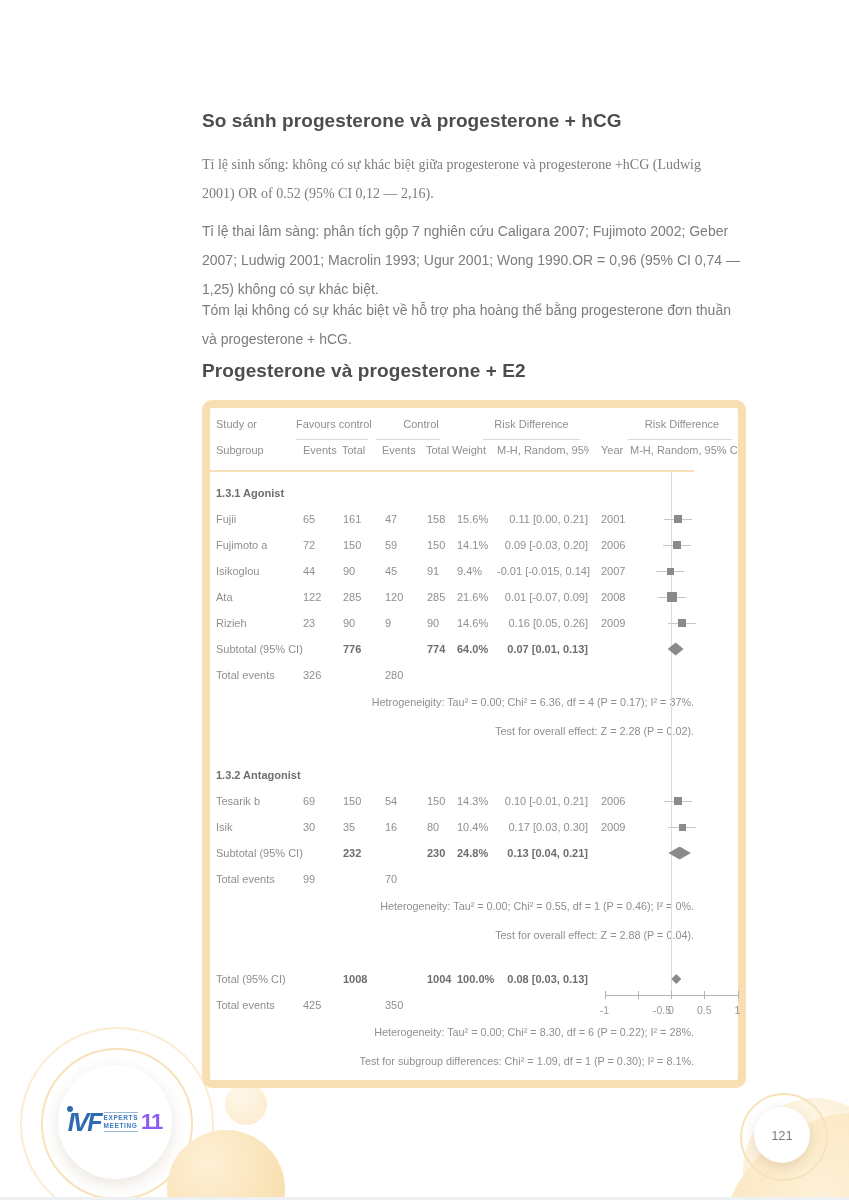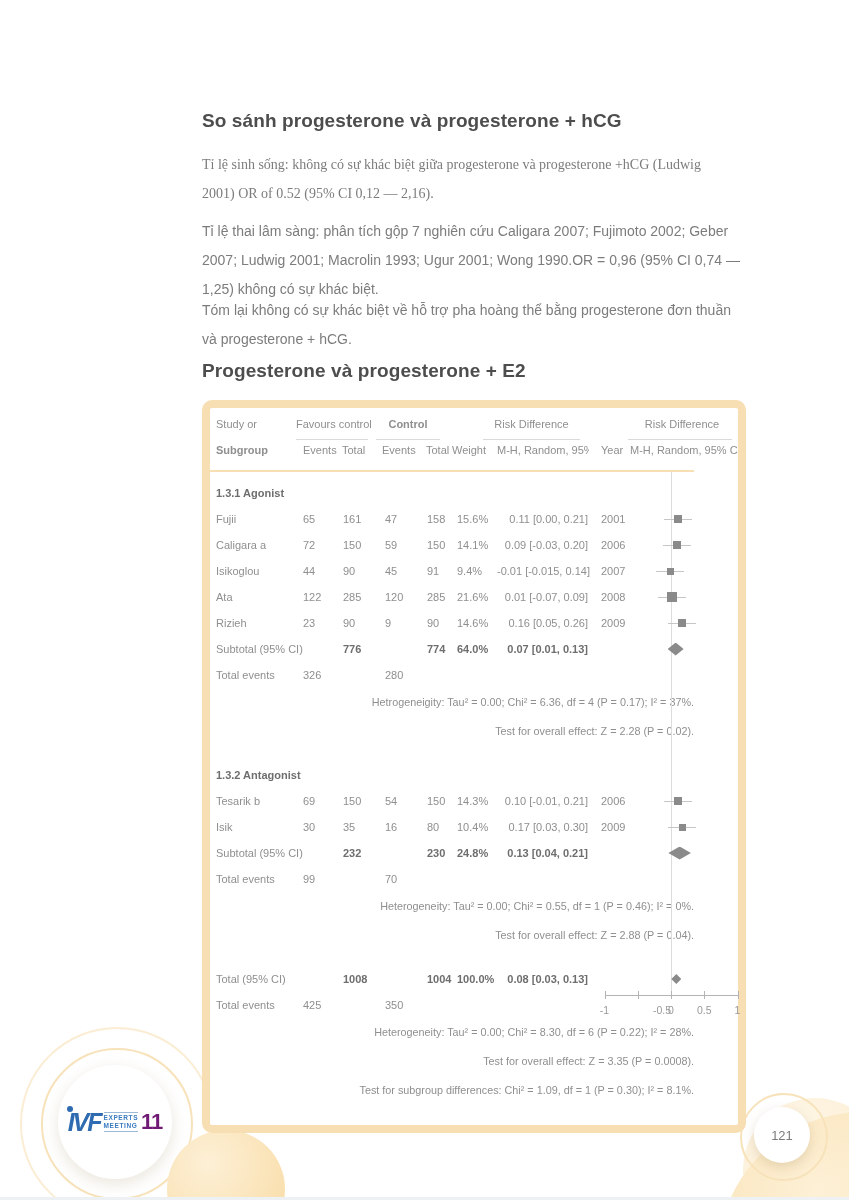--- a/index.html
+++ b/index.html
@@ -21,21 +21,21 @@
     position:absolute;left:202px;top:400px;width:544px;box-sizing:border-box;
     border:8px solid #f8dfb3;border-radius:10px;background:#fff;z-index:5;
   }
   .t-inner{position:relative;width:484px;}
   .t-head{position:relative;height:62px;font-size:11px;color:#8f8f8f;}
   .t-head .hl{position:absolute;white-space:nowrap;}
   .t-head .hc{text-align:center;}
   .t-head .clip{overflow:hidden;}
   .t-head .uline{position:absolute;top:31px;height:1px;background:#dadada;}
   .t-divider{height:2px;background:#f8dfb3;}
-  #tBody{margin-top:8px;padding-bottom:20px;}
+  #tBody{margin-top:8px;padding-bottom:4px;}
   .trow{
     display:grid;grid-template-columns:93px 40px 42px 42px 30px 40px 91px 42px;
     align-items:center;height:26px;font-size:11px;color:#8f8f8f;
   }
   .trow>span{display:block;white-space:nowrap;}
   .c1{padding-left:6px;}
   .c-rd{text-align:right;}
   .c-year{padding-left:13px;}
   .b{font-weight:700;color:#6e6e6e;}
   .tspacer{height:16px;}
@@ -72,21 +72,21 @@
   }
   .logo-ivf::before{
     content:"";position:absolute;left:-1px;top:-4px;width:6px;height:6px;border-radius:50%;
     background:#2e6bb0;
   }
   .logo-mid{
     display:flex;flex-direction:column;font-size:6.5px;font-weight:700;color:#3a7bbf;
     letter-spacing:.6px;line-height:1.3;border-top:1px solid #9db9d8;border-bottom:1px solid #9db9d8;
     padding:1px 0;
   }
-  .logo-11{font-size:22px;font-weight:700;color:#701a75;line-height:1;letter-spacing:-1px;}
+  .logo-11{font-size:22px;font-weight:700;color:#8b5cf6;line-height:1;letter-spacing:-1px;}
   .page-badge{
     position:absolute;left:754px;top:1107px;width:56px;height:56px;border-radius:50%;
     background:#fff;box-shadow:0 4px 12px rgba(120,90,30,.18);z-index:4;
     display:flex;align-items:center;justify-content:center;
     font-size:13px;color:#7d7d7d;
   }
   .bottom-line{position:absolute;left:0;right:0;bottom:0;height:3px;background:#eef1f3;z-index:6;}
 </style>
 </head>
 <body>
@@ -107,25 +107,25 @@
 2007; Ludwig 2001; Macrolin 1993; Ugur 2001; Wong 1990.OR = 0,96 (95% CI 0,74 —
 1,25) không có sự khác biệt.</p>
 <p class="doc-para" style="top:296px;">Tóm lại không có sự khác biệt về hỗ trợ pha hoàng thể bằng progesterone đơn thuần
 và progesterone + hCG.</p>
 <h2 class="doc-heading" style="top:360px;">Progesterone và progesterone + E2</h2>
 
 <div class="table-card">
   <div class="t-inner" id="tInner">
     <div class="t-head">
       <span class="hl" style="left:6px;top:10px;">Study or</span>
-      <span class="hl" style="left:6px;top:36px;font-weight:bold;">Subgroup</span>
+      <span class="hl" style="left:6px;top:36px;">Subgroup</span>
       <span class="hl hc" style="left:86px;top:10px;width:74px;">Favours control</span>
       <span class="hl" style="left:93px;top:36px;">Events</span>
       <span class="hl" style="left:132px;top:36px;">Total</span>
-      <span class="hl hc" style="left:165px;top:10px;width:66px;font-weight:bold;">Control</span>
+      <span class="hl hc" style="left:178px;top:10px;width:66px;">Control</span>
       <span class="hl" style="left:172px;top:36px;">Events</span>
       <span class="hl" style="left:216px;top:36px;">Total</span>
       <span class="hl" style="left:242px;top:36px;">Weight</span>
       <span class="hl hc" style="left:273px;top:10px;width:97px;">Risk Difference</span>
       <span class="hl clip" style="left:287px;top:36px;width:92px;">M-H, Random, 95% CI</span>
       <span class="hl" style="left:391px;top:36px;">Year</span>
       <span class="hl hc" style="left:413px;top:10px;width:118px;">Risk Difference</span>
       <span class="hl clip" style="left:420px;top:36px;width:108px;">M-H, Random, 95% CI</span>
       <span class="uline" style="left:86px;width:72px;"></span>
       <span class="uline" style="left:166px;width:64px;"></span>
@@ -141,21 +141,21 @@
           <span class="c1">Fujii</span>
           <span>65</span>
           <span>161</span>
           <span>47</span>
           <span>158</span>
           <span>15.6%</span>
           <span class="c-rd">0.11 [0.00, 0.21]</span>
           <span class="c-year">2001</span>
         </div>
         <div class="trow" id="r-0-1">
-          <span class="c1">Caligara a</span>
+          <span class="c1">Fujimoto a</span>
           <span>72</span>
           <span>150</span>
           <span>59</span>
           <span>150</span>
           <span>14.1%</span>
           <span class="c-rd">0.09 [-0.03, 0.20]</span>
           <span class="c-year">2006</span>
         </div>
         <div class="trow" id="r-0-2">
           <span class="c1">Isikoglou</span>
@@ -258,21 +258,20 @@
           <span class="c-rd b">0.08 [0.03, 0.13]</span>
           <span></span>
         </div>
         <div class="trow">
           <span class="c1">Total events</span>
           <span>425</span>
           <span></span>
           <span>350</span>
         </div>
         <div class="tnote">Heterogeneity: Tau² = 0.00; Chi² = 8.30, df = 6 (P = 0.22); I² = 28%.</div>
-        <div class="tnote">Test for overall effect: Z = 3.35 (P = 0.0008).</div>
         <div class="tnote">Test for subgroup differences: Chi² = 1.09, df = 1 (P = 0.30); I² = 8.1%.</div>
       </div>
     <div id="plot">
         <div class="zline" style="left: 461px; top: 64px; height: 523px;"></div>
         <div class="axline" style="left: 394.5px; top: 587px; width: 133px;"></div>
         <div class="axtick" style="left: 394.5px; top: 583px;"></div>
         <div class="axlabel" style="left: 394.5px; top: 596px;">-1</div>
         <div class="axtick" style="left: 427.75px; top: 583px;"></div>
         <div class="axlabel" style="left: 452px; top: 596px;">-0.5</div>
         <div class="axtick" style="left: 461px; top: 583px;"></div>

